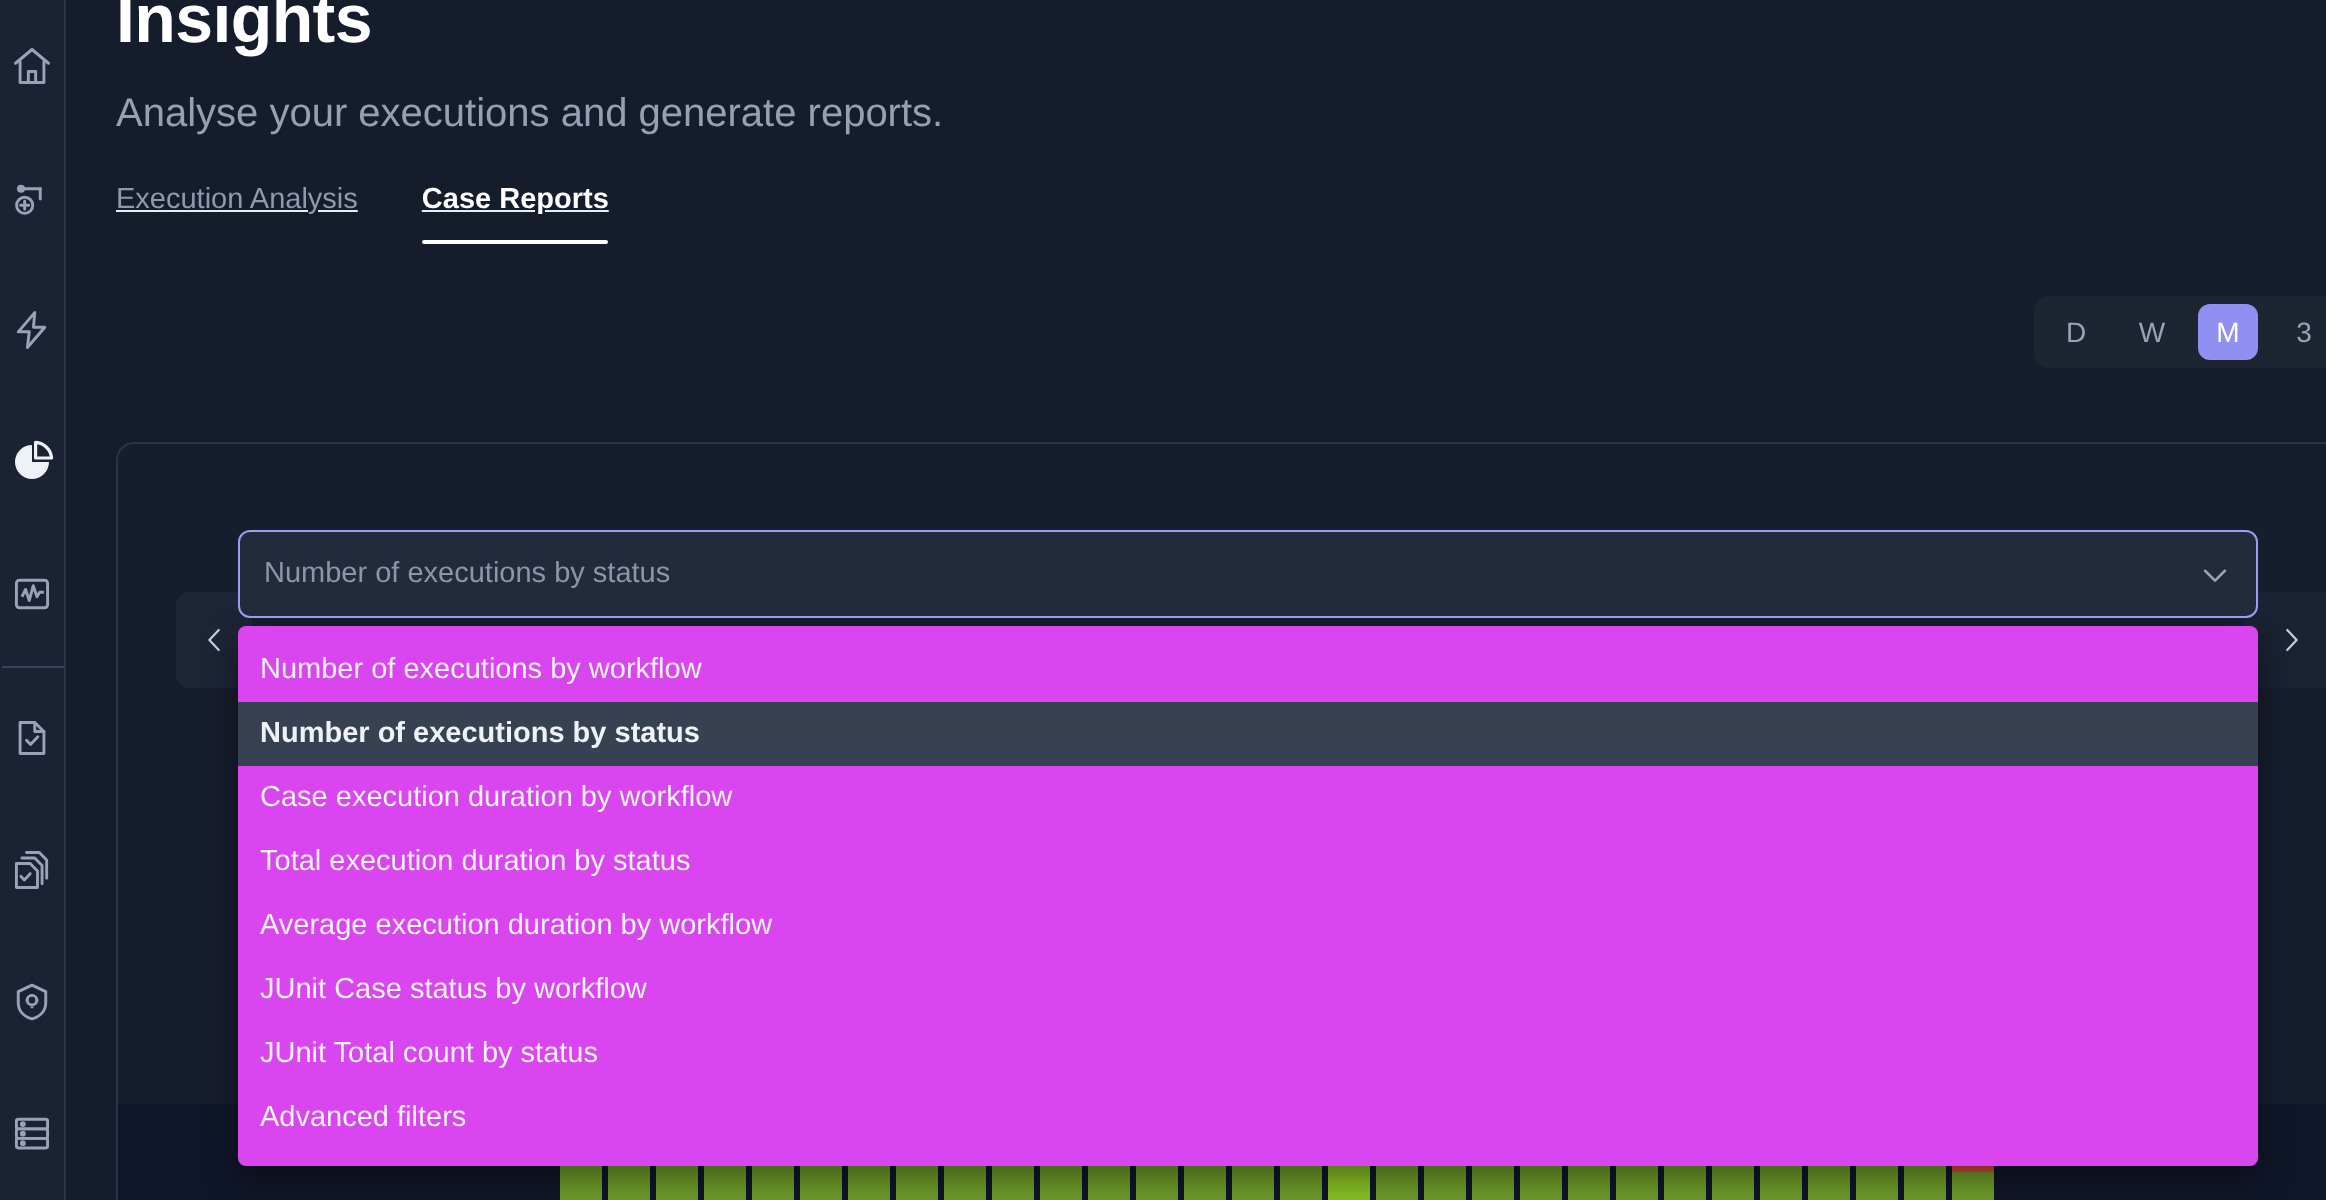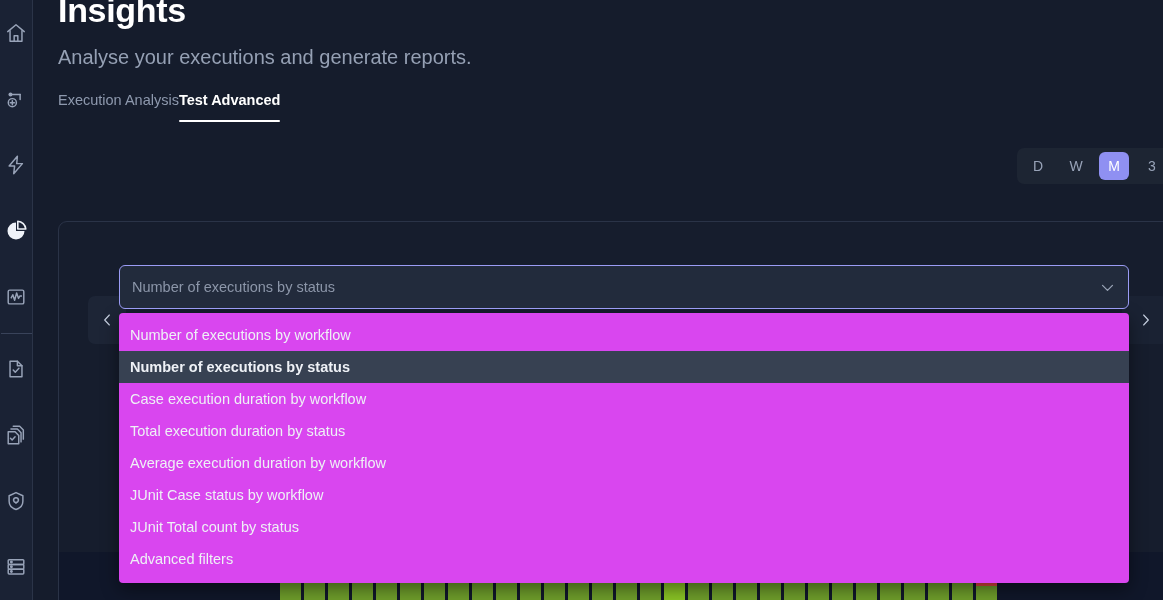--- a/index.html
+++ b/index.html
@@ -74,20 +74,22 @@
     font-size: 20px;
     color: #95a0b4;
   }
 
   
   #tabs {
     position: absolute;
     left: 25px;
     top: 92px;
     display: flex;
+    gap: 32px;
+    text-decoration: underline;
   }
   .tab {
     font-size: 14.5px;
     color: #8e99ae;
     font-weight: normal;
     padding-bottom: 14px;
     position: relative;
     cursor: pointer;
     white-space: nowrap;
   }
@@ -348,21 +350,21 @@
   </div>
 </div>
 
 <div id="content">
 
   <div id="page-title">Insights</div>
   <div id="page-subtitle">Analyse your executions and generate reports.</div>
 
   <div id="tabs">
     <div class="tab">Execution Analysis</div>
-    <div class="tab active">Test Advanced</div>
+    <div class="tab active">Case Reports</div>
   </div>
 
   <div id="period-toggle">
     <div class="period-btn">D</div>
     <div class="period-btn">W</div>
     <div class="period-btn active">M</div>
     <div class="period-btn">3</div>
   </div>
 
   <div id="card">

